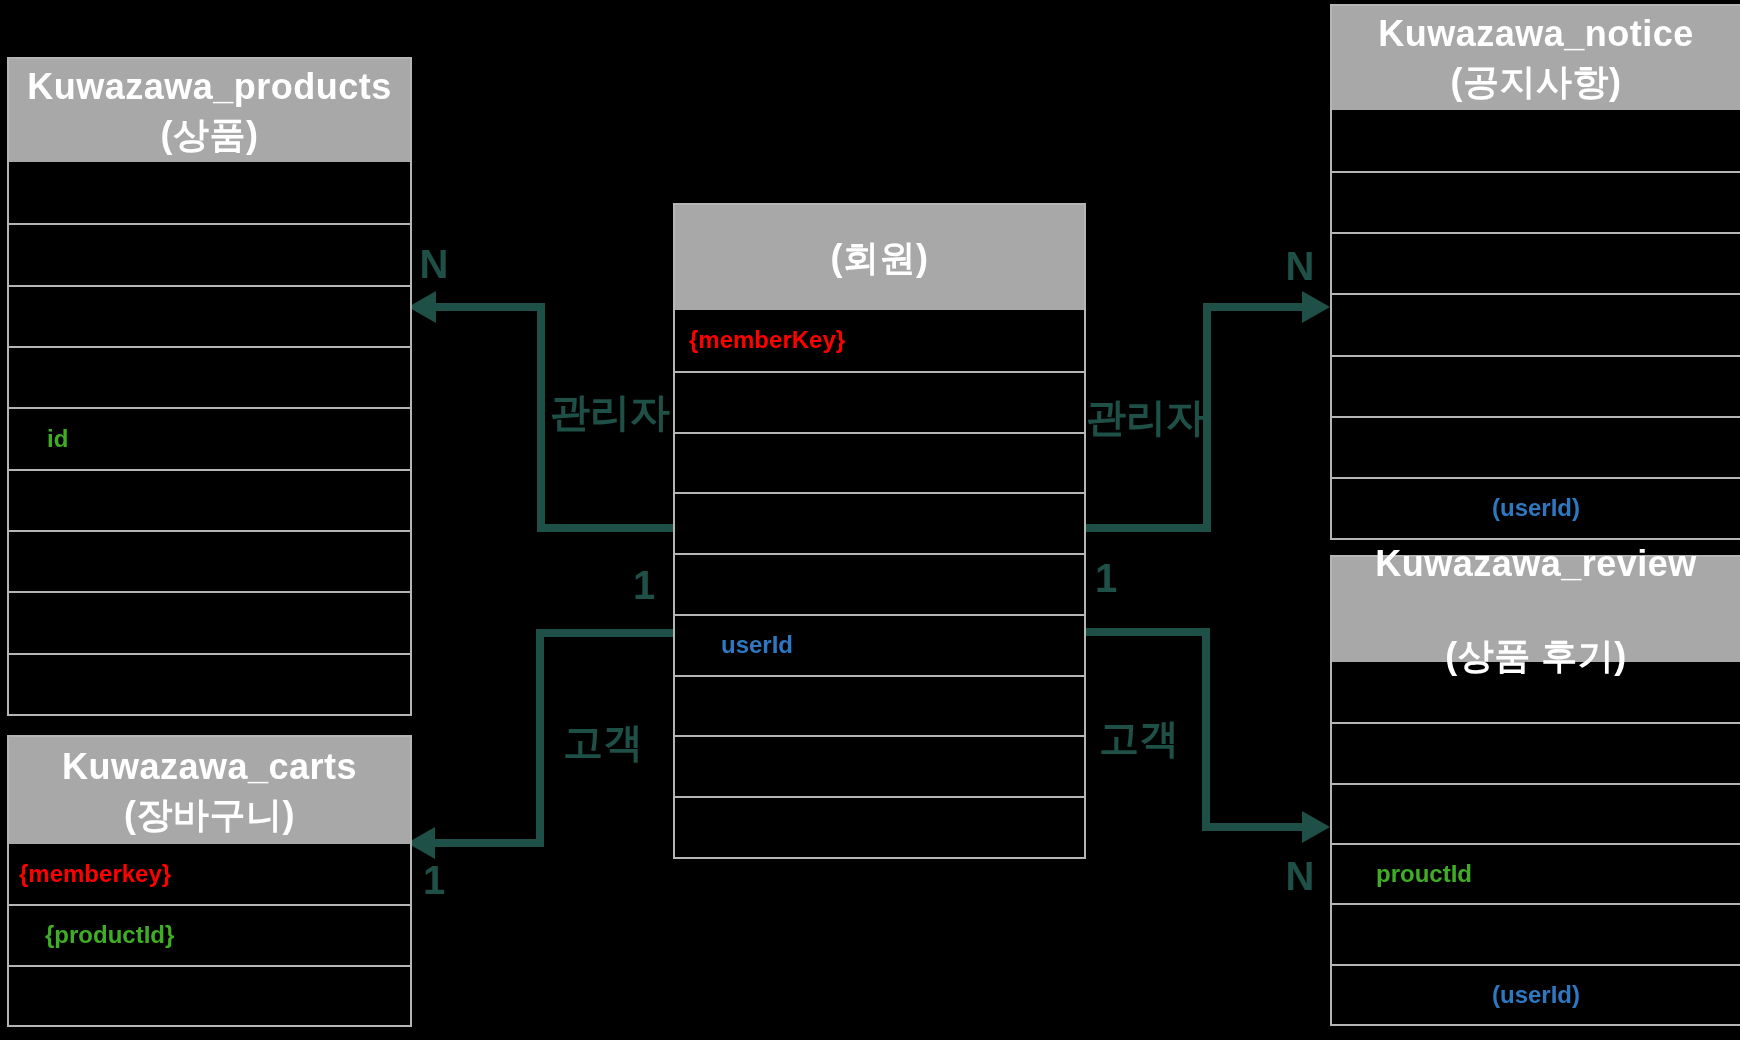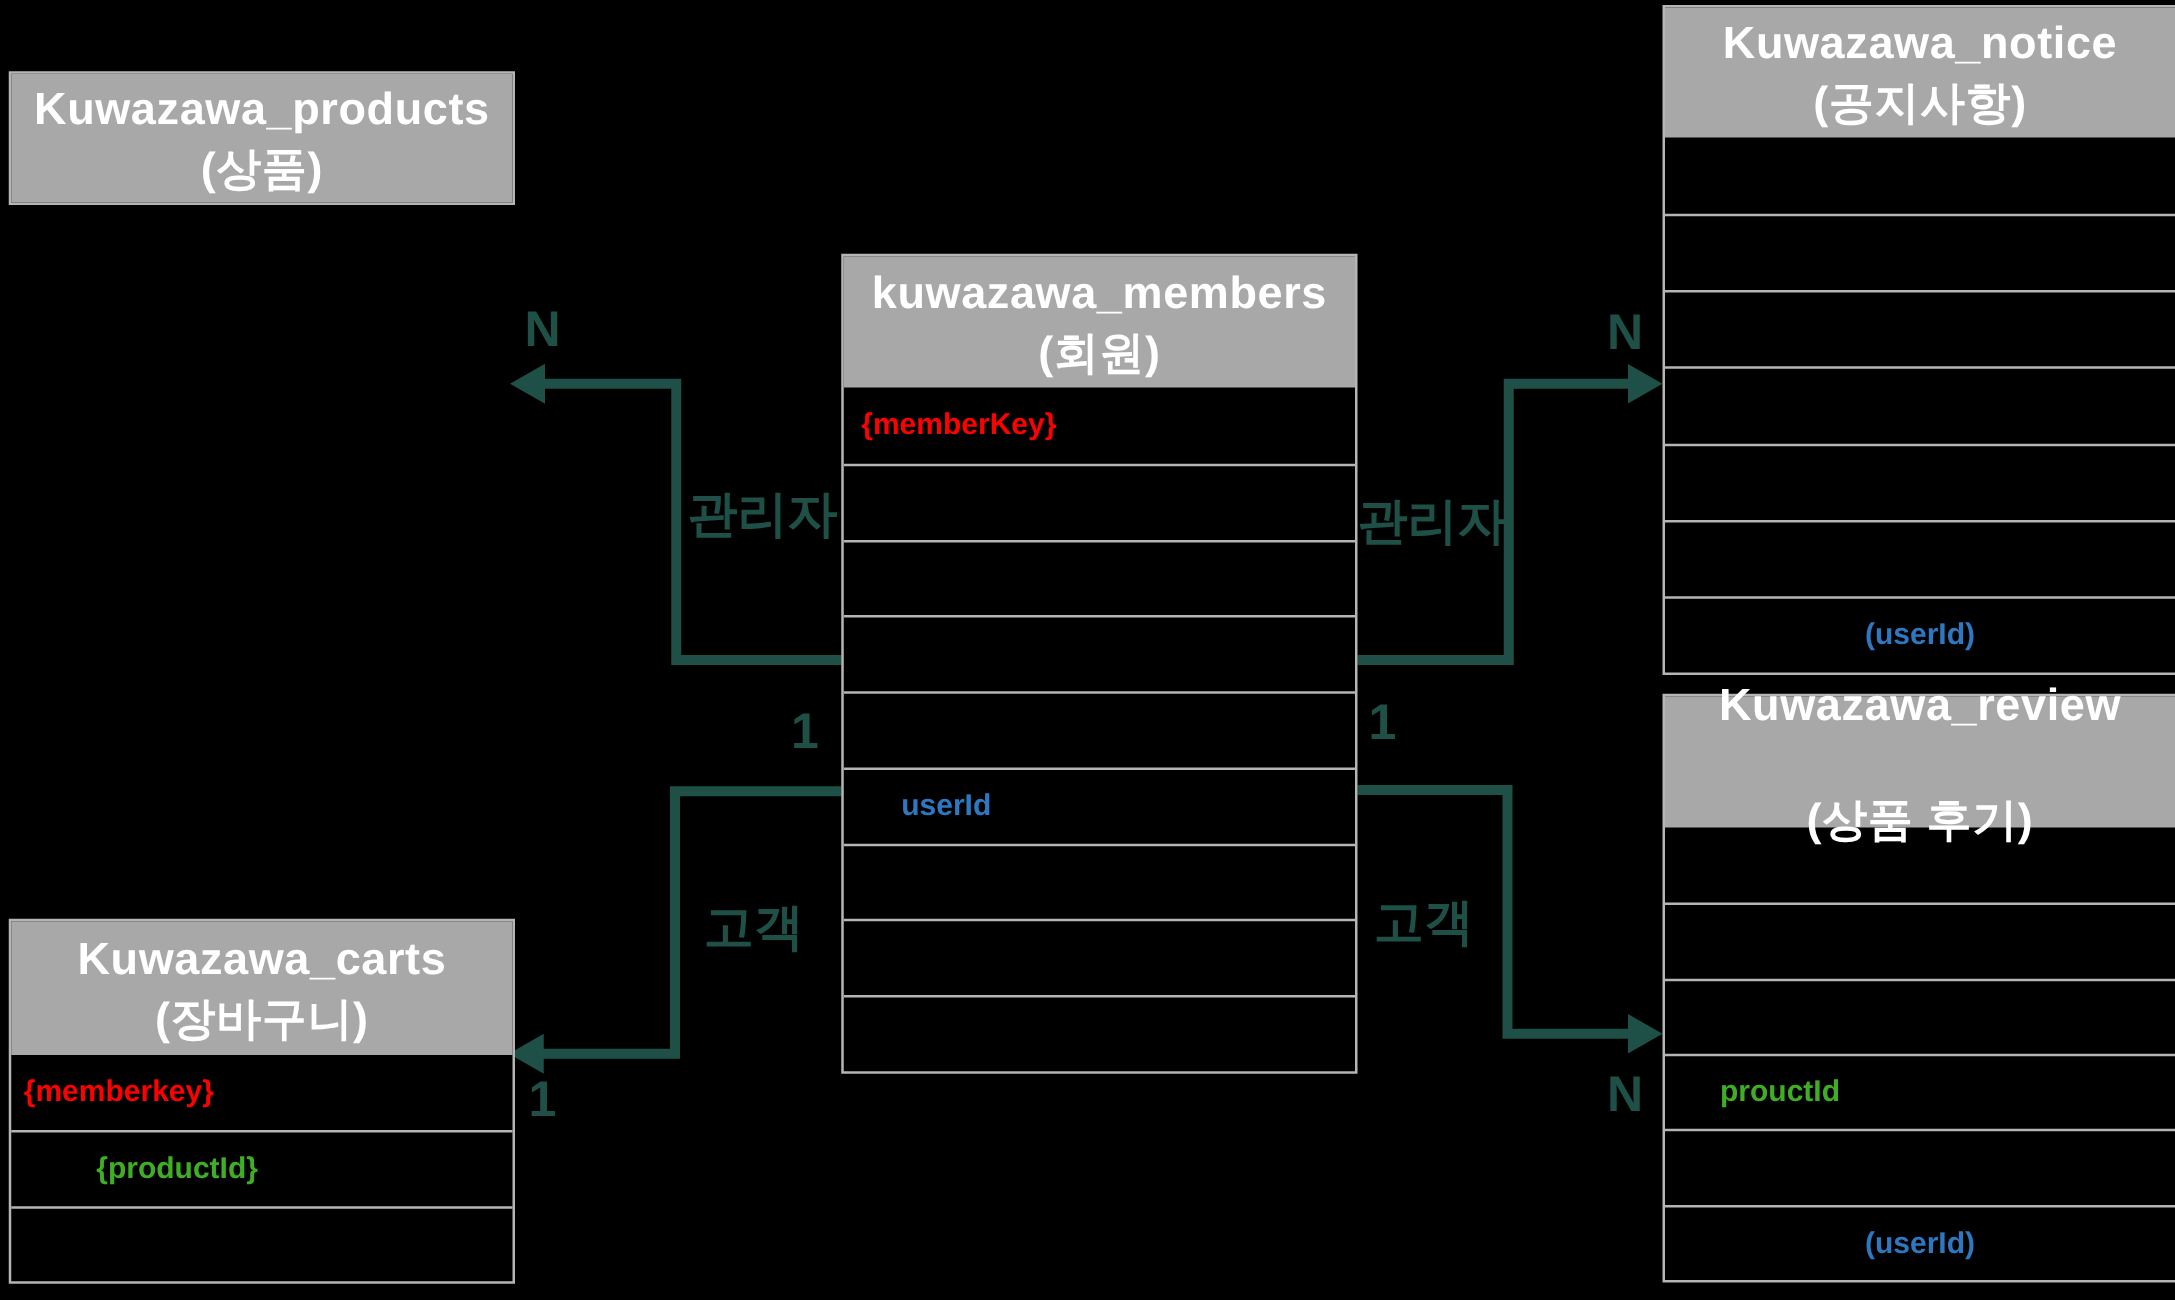--- a/index.html
+++ b/index.html
@@ -72,39 +72,51 @@
       <polyline points="675,528 541,528 541,307 435,307" fill="none" stroke="#1e5048" stroke-width="8" marker-end="url(#arrowhead)"></polyline>
       <polyline points="675,633 540,633 540,843 434,843" fill="none" stroke="#1e5048" stroke-width="8" marker-end="url(#arrowhead)"></polyline>
       <polyline points="1080,528 1207,528 1207,307 1303,307" fill="none" stroke="#1e5048" stroke-width="8" marker-end="url(#arrowhead)"></polyline>
       <polyline points="1080,632 1206,632 1206,827 1303,827" fill="none" stroke="#1e5048" stroke-width="8" marker-end="url(#arrowhead)"></polyline>
     </svg>
 <div class="er-table" style="left: 7px; top: 57px; width: 401px; border: 2px solid rgb(181, 181, 181); background: rgb(0, 0, 0);">
       <div class="er-thead" style="height: 103px; background: rgb(168, 168, 168); color: rgb(255, 255, 255);">
         <span>Kuwazawa_products</span>
         <span>(상품)</span>
       </div>
+      <div class="er-tbody">
+        <div class="er-row" style="height: 61.33px;"></div>
+        <div class="er-row" style="height: 61.33px; border-top: 2px solid rgb(181, 181, 181);"></div>
+        <div class="er-row" style="height: 61.33px; border-top: 2px solid rgb(181, 181, 181);"></div>
+        <div class="er-row" style="height: 61.33px; border-top: 2px solid rgb(181, 181, 181);"></div>
+        <div class="er-row" style="height: 61.33px; border-top: 2px solid rgb(181, 181, 181);">
+          <span style="color: rgb(63, 174, 36); padding-left: 38px;">id</span>
+        </div>
+        <div class="er-row" style="height: 61.33px; border-top: 2px solid rgb(181, 181, 181);"></div>
+        <div class="er-row" style="height: 61.33px; border-top: 2px solid rgb(181, 181, 181);"></div>
+        <div class="er-row" style="height: 61.33px; border-top: 2px solid rgb(181, 181, 181);"></div>
+        <div class="er-row" style="height: 61.33px; border-top: 2px solid rgb(181, 181, 181);"></div>
+      </div>
     </div>
     <div class="er-table" style="left: 7px; top: 735px; width: 401px; border: 2px solid rgb(181, 181, 181); background: rgb(0, 0, 0);">
       <div class="er-thead" style="height: 107px; background: rgb(168, 168, 168); color: rgb(255, 255, 255);">
         <span>Kuwazawa_carts</span>
         <span>(장바구니)</span>
       </div>
       <div class="er-tbody">
         <div class="er-row" style="height: 60.33px;">
           <span style="color: rgb(255, 0, 0); padding-left: 10px;">{memberkey}</span>
         </div>
-        <div class="er-row" style="height: 60.33px; border-top: 2px solid rgb(181, 181, 181); padding-left: 32px;">
+        <div class="er-row" style="height: 60.33px; border-top: 2px solid rgb(181, 181, 181);">
           <span style="color: rgb(63, 174, 36); padding-left: 36px;">{productId}</span>
         </div>
         <div class="er-row" style="height: 60.33px; border-top: 2px solid rgb(181, 181, 181);"></div>
       </div>
     </div>
     <div class="er-table" style="left: 673px; top: 203px; width: 409px; border: 2px solid rgb(181, 181, 181); background: rgb(0, 0, 0);">
       <div class="er-thead" style="height: 105px; background: rgb(168, 168, 168); color: rgb(255, 255, 255);">
-        <span>kuwazawa_members</span>
         <span>(회원)</span>
       </div>
       <div class="er-tbody">
         <div class="er-row" style="height: 60.78px;">
           <span style="color: rgb(255, 0, 0); padding-left: 14px;">{memberKey}</span>
         </div>
         <div class="er-row" style="height: 60.78px; border-top: 2px solid rgb(181, 181, 181);"></div>
         <div class="er-row" style="height: 60.78px; border-top: 2px solid rgb(181, 181, 181);"></div>
         <div class="er-row" style="height: 60.78px; border-top: 2px solid rgb(181, 181, 181);"></div>
         <div class="er-row" style="height: 60.78px; border-top: 2px solid rgb(181, 181, 181);"></div>

